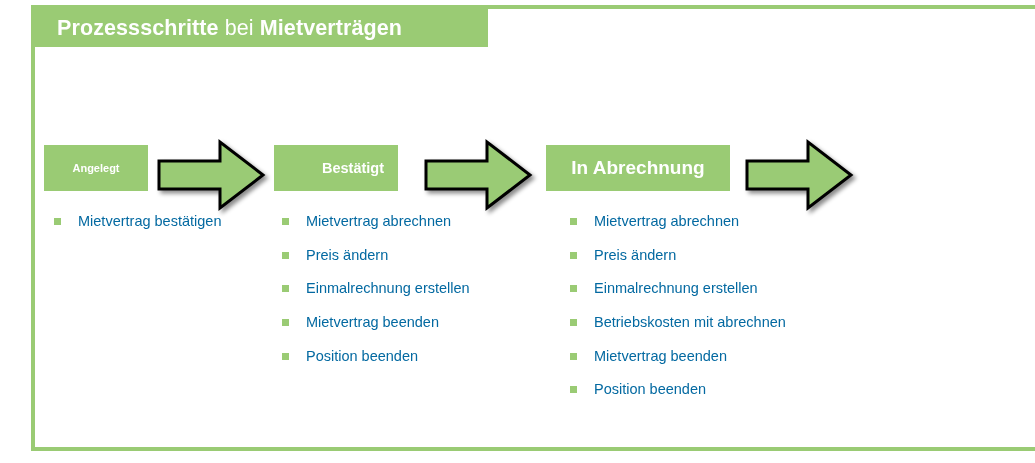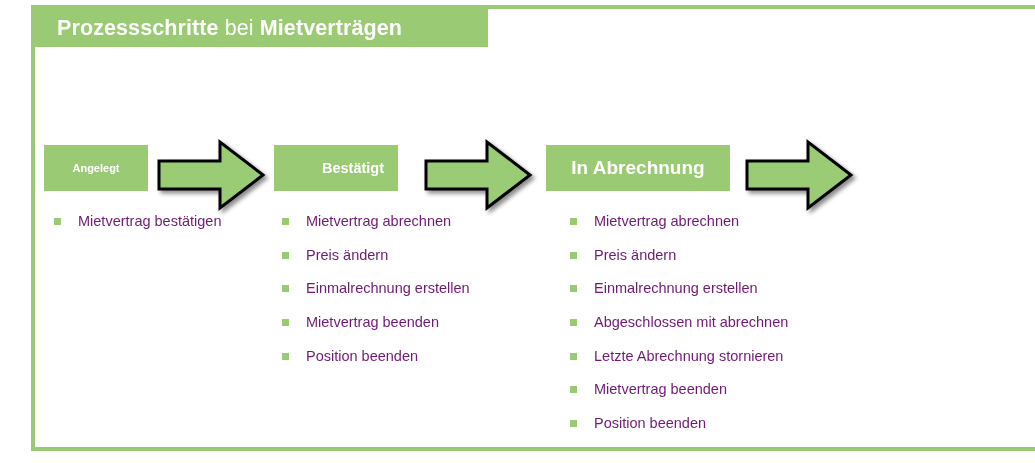--- a/index.html
+++ b/index.html
@@ -96,21 +96,21 @@
     padding: 0;
   }
   #list-0 { left: 24px;  top: 212px; width: 200px; }
   #list-1 { left: 252px; top: 212px; width: 260px; }
   #list-2 { left: 540px; top: 212px; width: 300px; }
 
   .bullet-item {
     position: relative;
     padding-left: 28px;
     margin-bottom: 10px;
-    color: #701a75;
+    color: #0369a1;
     font-size: 14.5px;
     line-height: 1.32;
     white-space: normal;
   }
   #list-0 .bullet-item { margin-bottom: 10px; }
   #list-1 .bullet-item { margin-bottom: 14.5px; }
   #list-2 .bullet-item { margin-bottom: 14.5px; }
 
   .bullet-marker {
     position: absolute;
@@ -223,25 +223,24 @@
     <li class="bullet-item">
       <span class="bullet-marker"></span>
       <span class="bullet-text">Preis ändern</span>
     </li>
     <li class="bullet-item">
       <span class="bullet-marker"></span>
       <span class="bullet-text">Einmalrechnung erstellen</span>
     </li>
     <li class="bullet-item">
       <span class="bullet-marker"></span>
-      <span class="bullet-text">Abgeschlossen mit abrechnen</span>
-    </li>
-    <li class="bullet-item">
-      <span class="bullet-marker"></span>
-      <span class="bullet-text">Letzte Abrechnung stornieren</span>
+      <span class="bullet-text">Betriebskosten mit abrechnen</span>
+    </li>
+    <li class="bullet-item">
+      <span class="bullet-marker"></span>
     </li>
     <li class="bullet-item">
       <span class="bullet-marker"></span>
       <span class="bullet-text">Mietvertrag beenden</span>
     </li>
     <li class="bullet-item">
       <span class="bullet-marker"></span>
       <span class="bullet-text">Position beenden</span>
     </li>
   </ul>

